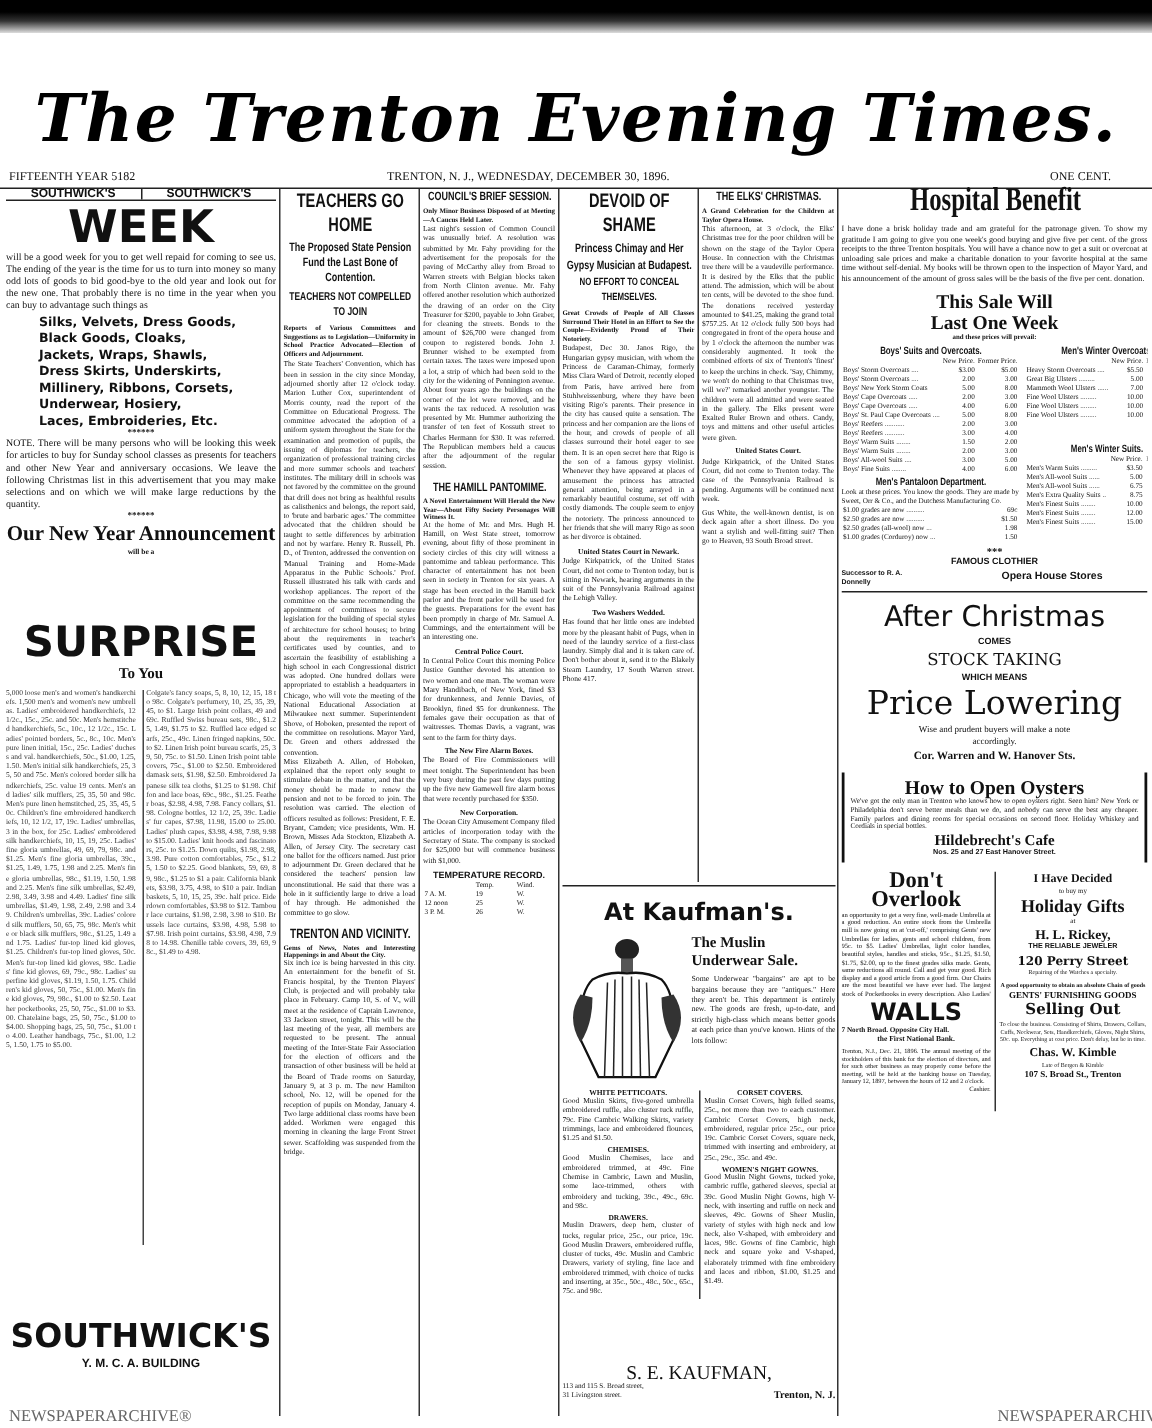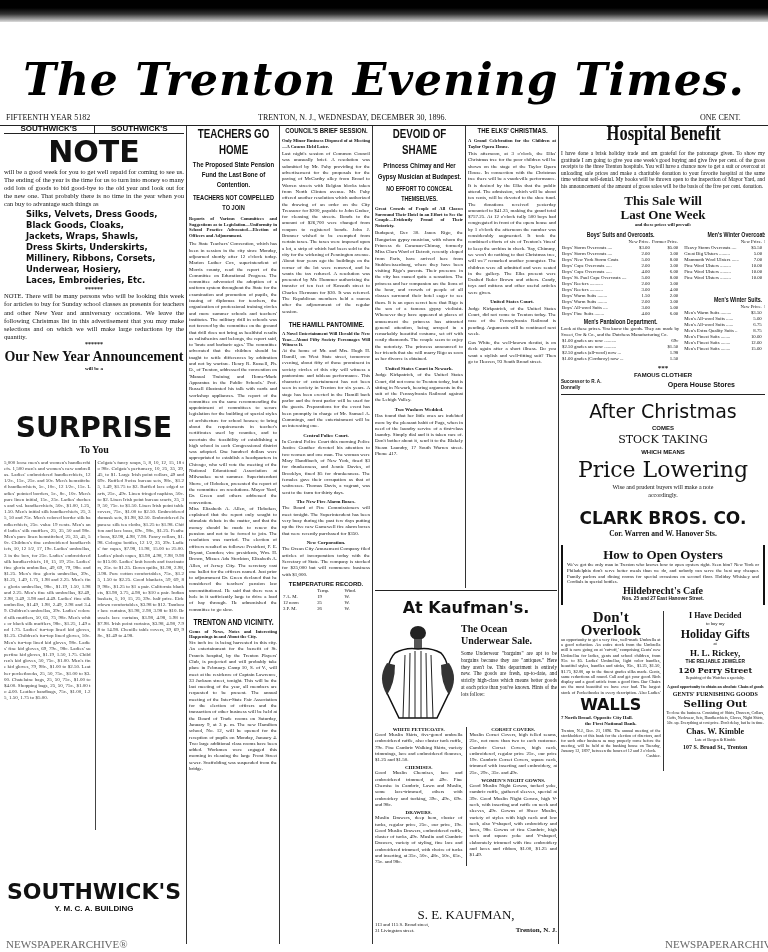--- a/index.html
+++ b/index.html
@@ -33,21 +33,21 @@
   <span style="left:6px;">Fifteenth Year 5182</span>
   <span style="left:258px;">Trenton, N. J., Wednesday, December 30, 1896.</span>
   <span style="left:700px;">One Cent.</span>
 </div>
 
 <div class="col" style="left:4px;width:180px;">
   <div style="display:flex;border-bottom:1px solid #222;margin-bottom:2px;">
     <div class="hd" style="flex:1;font-size:8px;border-right:1px solid #222;">SOUTHWICK'S</div>
     <div class="hd" style="flex:1;font-size:8px;">SOUTHWICK'S</div>
   </div>
-  <div class="big" style="font-size:30px;line-height:32px;">NOTE</div>
+  <div class="big" style="font-size:30px;line-height:32px;">WEEK</div>
   <div style="font-size:6.6px;line-height:8.2px;text-align:justify;">will be a good week for you to get well repaid for coming to see us. The ending of the year is the time for us to turn into money so many odd lots of goods to bid good-bye to the old year and look out for the new one. That probably there is no time in the year when you can buy to advantage such things as</div>
   <div style="padding-left:22px;font-family:'DejaVu Sans',sans-serif;font-weight:bold;font-size:8.4px;line-height:11px;">
     <div>Silks, Velvets, Dress Goods,</div>
     <div>Black Goods, Cloaks,</div>
     <div>Jackets, Wraps, Shawls,</div>
     <div>Dress Skirts, Underskirts,</div>
     <div>Millinery, Ribbons, Corsets,</div>
     <div>Underwear, Hosiery,</div>
     <div>Laces, Embroideries, Etc.</div>
   </div>
@@ -163,21 +163,21 @@
             <line x1="40" y1="28" x2="40" y2="95"></line>
           <line x1="46" y1="28" x2="46" y2="95"></line>
             <line x1="51" y1="30" x2="52" y2="95"></line>
             <line x1="56" y1="32" x2="58" y2="95"></line>
         </g>
         <path d="M12 40 Q2 55 12 72 Q20 60 20 42Z" fill="#333"></path>
         <path d="M74 40 Q84 55 74 72 Q66 60 66 42Z" fill="#333"></path>
       </svg>
     </div>
     <div style="flex:1;">
-      <div style="font-family:'Liberation Serif',serif;font-weight:bold;font-size:10px;line-height:12px;">The Ocean</div>
+      <div style="font-family:'Liberation Serif',serif;font-weight:bold;font-size:10px;line-height:12px;">The Muslin</div>
       <div style="font-family:'Liberation Serif',serif;font-weight:bold;font-size:10px;line-height:12px;">Underwear Sale.</div>
       <div class="sm" style="font-size:5.2px;line-height:6.8px;margin-top:3px;">Some Underwear "bargains" are apt to be bargains because they are "antiques." Here they aren't be. This department is entirely new. The goods are fresh, up-to-date, and strictly high-class which means better goods at each price than you've known. Hints of the lots follow:</div>
     </div>
   </div>
   <div style="display:flex;gap:3px;margin-top:4px;">
     <div style="flex:1;">
       <div class="center" style="font-weight:bold;font-size:5px;">WHITE PETTICOATS.</div>
       <div class="sm">Good Muslin Skirts, five-gored umbrella embroidered ruffle, also cluster tuck ruffle, 79c. Fine Cambric Walking Skirts, variety trimmings, lace and embroidered flounces, $1.25 and $1.50.</div>
       <div class="center" style="font-weight:bold;font-size:5px;margin-top:2px;">CHEMISES.</div>
       <div class="sm">Good Muslin Chemises, lace and embroidered trimmed, at 49c. Fine Chemise in Cambric, Lawn and Muslin, some lace-trimmed, others with embroidery and tucking, 39c., 49c., 69c. and 98c.</div>
@@ -401,21 +401,20 @@
     <span class="hd" style="font-size:7px;margin-right:30px;">Opera House Stores</span>
   </div>
 
   <div>
     <div class="big" style="font-size:19px;line-height:24px;margin-top:4px;font-family:'DejaVu Sans',sans-serif;font-weight:normal;">After Christmas</div>
     <div class="hd" style="font-size:6px;line-height:10px;">COMES</div>
     <div class="center" style="font-family:'DejaVu Serif',serif;font-size:11px;line-height:14px;">STOCK TAKING</div>
     <div class="hd" style="font-size:6px;line-height:10px;">WHICH MEANS</div>
     <div class="center" style="font-family:'DejaVu Serif',serif;font-size:22px;line-height:26px;">Price Lowering</div>
     <div class="center" style="font-size:6px;line-height:8px;padding:0 40px;">Wise and prudent buyers will make a note accordingly.</div>
-    <div class="big" style="font-size:17px;line-height:22px;margin-top:8px;">CLARK BROS. CO.</div>
     <div class="center" style="font-family:'Liberation Serif',serif;font-weight:bold;font-size:7.5px;line-height:10px;">Cor. Warren and W. Hanover Sts.</div>
   </div>
 
   <div class="box" style="margin-top:6px;">
     <div class="center" style="font-family:'Liberation Serif',serif;font-weight:bold;font-size:13px;line-height:15px;">How to Open Oysters</div>
     <div class="sm" style="font-size:4.8px;line-height:5.8px;">We've got the only man in Trenton who knows how to open oysters right. Seen him? New York or Philadelphia don't serve better meals than we do, and nobody can serve the best any cheaper. Family parlors and dining rooms for special occasions on second floor. Holiday Whiskey and Cordials in special bottles.</div>
     <div class="center" style="font-family:'Liberation Serif',serif;font-weight:bold;font-size:10px;line-height:11px;">Hildebrecht's Cafe</div>
     <div class="hd" style="font-size:4.8px;">Nos. 25 and 27 East Hanover Street.</div>
   </div>
 

